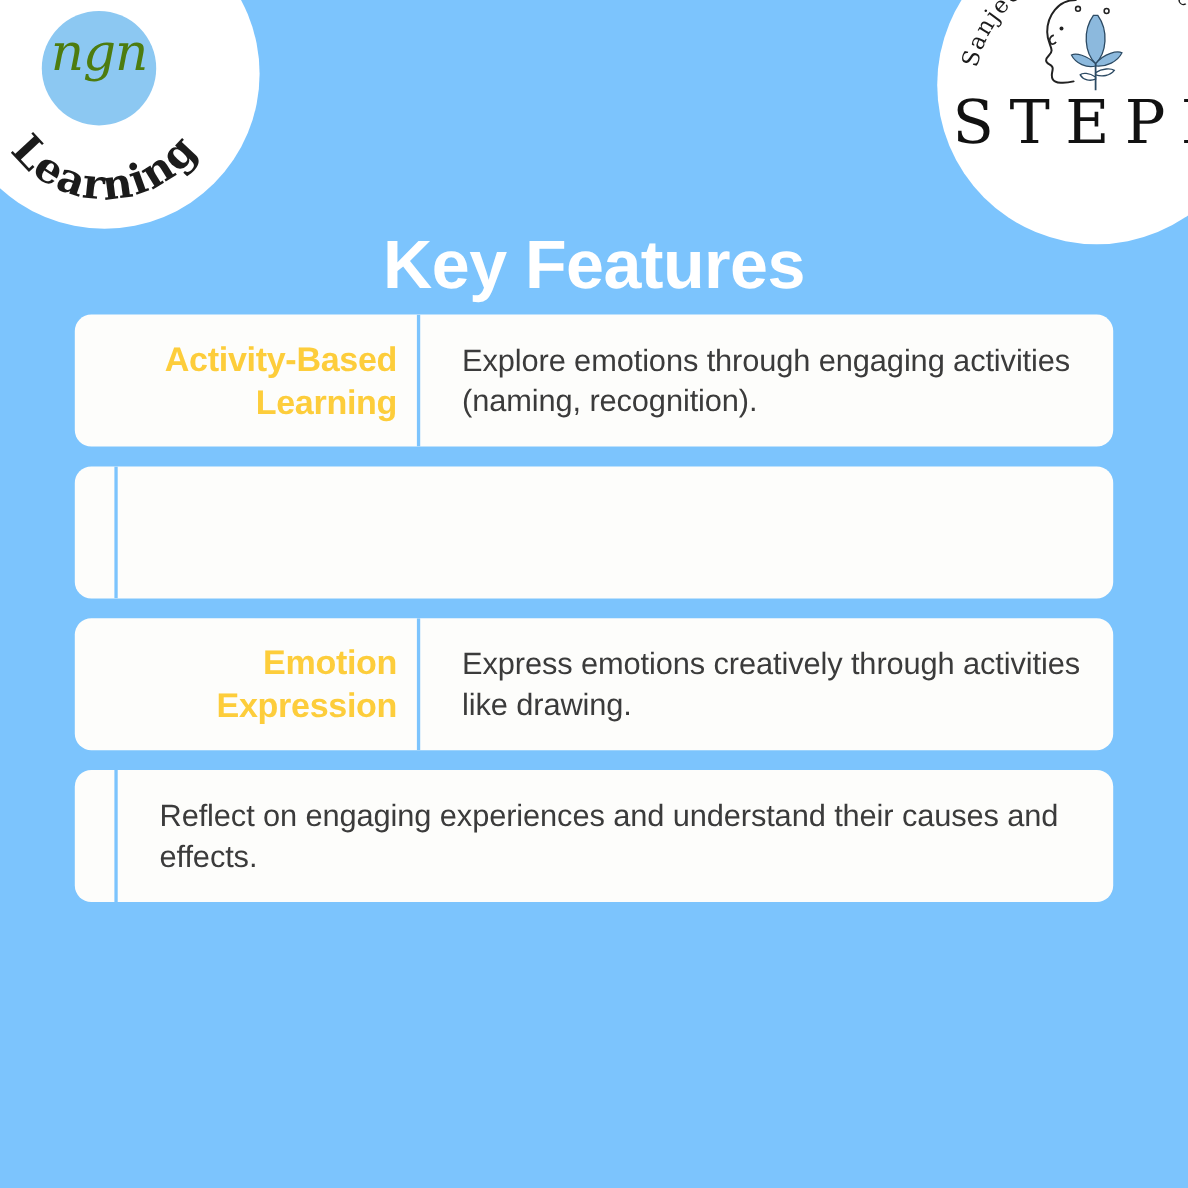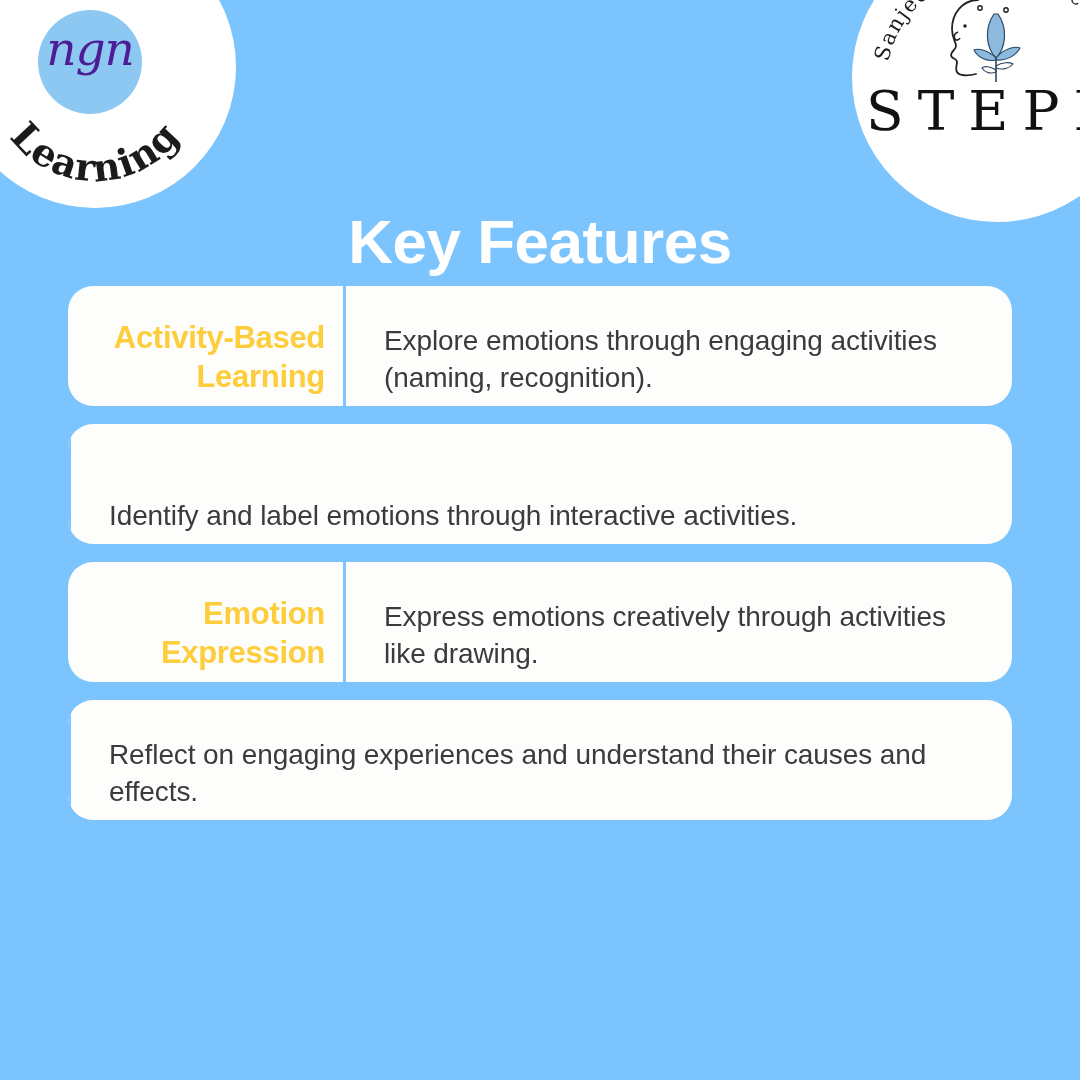--- a/index.html
+++ b/index.html
@@ -62,21 +62,21 @@
   .ngn-word {
     position: absolute;
     left: 84px;
     top: 99px;
     width: 104px;
     text-align: center;
     font-family: "DejaVu Serif", serif;
     font-style: italic;
     font-size: 47px;
     line-height: 1;
-    color: #4c1d95;
+    color: #4d7c0f;
     letter-spacing: -1px;
   }
 
   .arc-svg {
     position: absolute;
     left: 0;
     top: 0;
     width: 100%;
     height: 100%;
   }
@@ -138,25 +138,26 @@
     left: 68px;
     top: 286px;
     width: 944px;
     display: flex;
     flex-direction: column;
     gap: 18px;
   }
 
   .feature-row {
     display: flex;
-    align-items: flex-end;
+    align-items: center;
     background: #fdfdfb;
-    border-radius: 25px;
+    border-radius: 15px;
     min-height: 120px;
     overflow: hidden;
+    padding-left: 36px;
   }
 
   .feature-label-cell {
     width: 275px;
     flex: 0 0 275px;
     display: flex;
     align-items: center;
     justify-content: flex-end;
     padding: 10px 18px 10px 14px;
     box-sizing: border-box;
@@ -248,23 +249,20 @@
         <div class="feature-label">Activity-Based Learning</div>
       </div>
       <div class="feature-divider"></div>
       <div class="feature-desc-cell">
         <div class="feature-desc">Explore emotions through engaging activities (naming, recognition).</div>
       </div>
     </div>
 
     <div class="feature-row">
       <div class="feature-divider"></div>
-      <div class="feature-desc-cell">
-        <div class="feature-desc">Identify and label emotions through interactive activities.</div>
-      </div>
     </div>
 
     <div class="feature-row">
       <div class="feature-label-cell">
         <div class="feature-label">Emotion Expression</div>
       </div>
       <div class="feature-divider"></div>
       <div class="feature-desc-cell">
         <div class="feature-desc">Express emotions creatively through activities like drawing.</div>
       </div>

